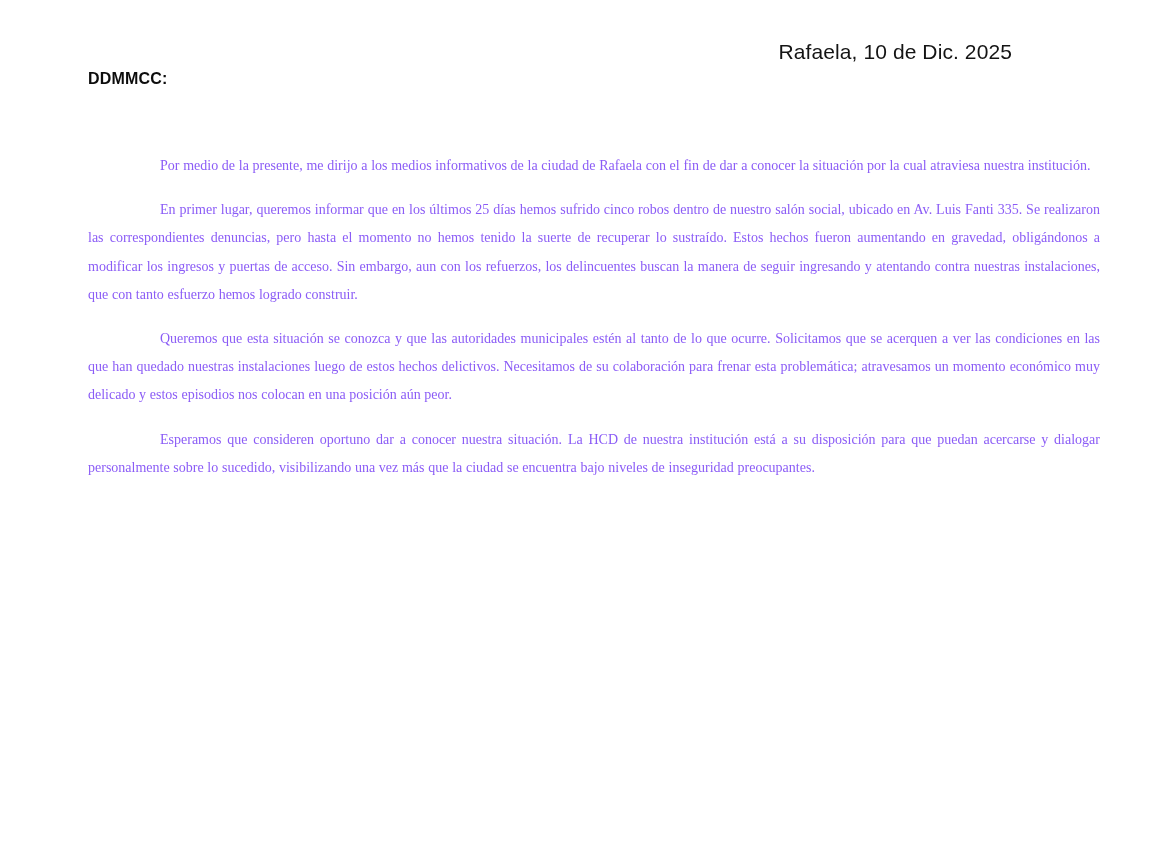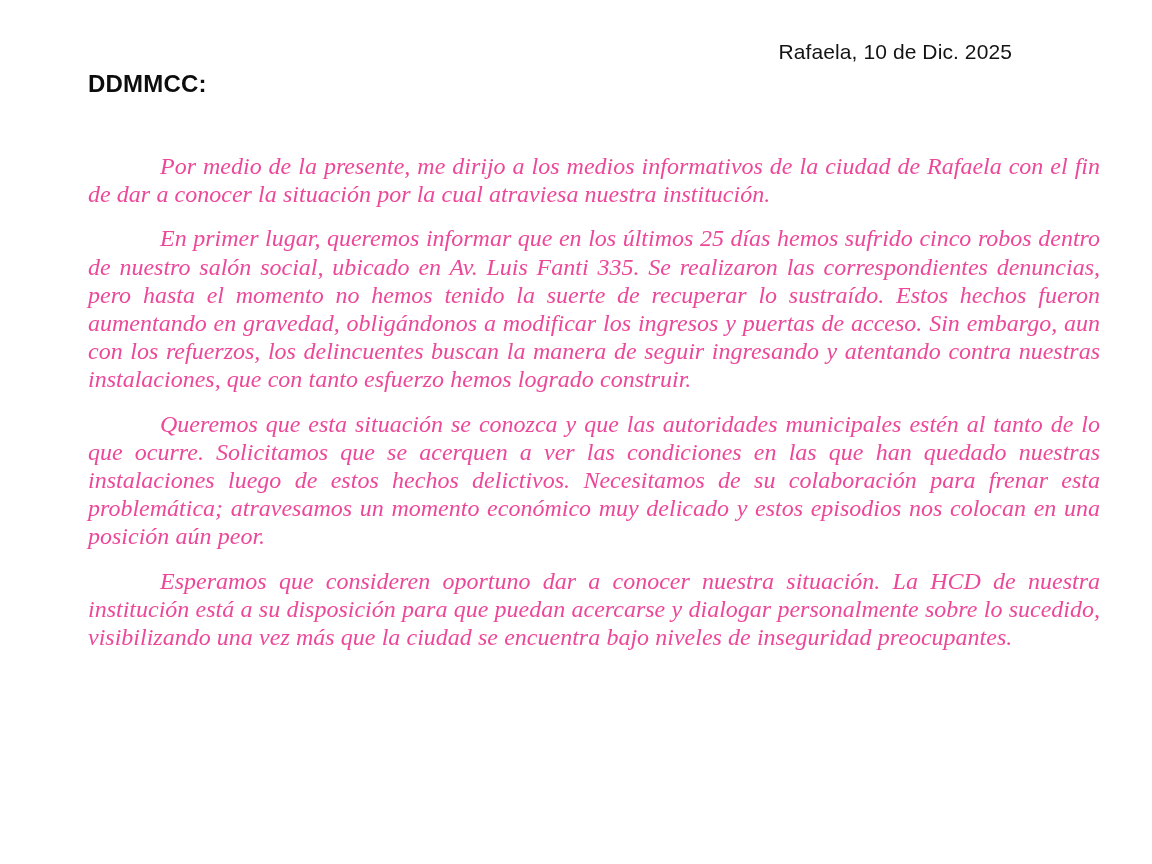--- a/index.html
+++ b/index.html
@@ -40,46 +40,45 @@
     font-weight: 400;
     letter-spacing: 0.1px;
     color: #141414;
     white-space: nowrap;
   }
   .recipient-line {
     position: absolute;
     left: 88px;
     top: 70px;
     font-family: "Liberation Sans", "DejaVu Sans", sans-serif;
-    font-size: 24px;
+    font-size: 16px;
     font-weight: 700;
     letter-spacing: 0.2px;
     color: #0d0d0d;
     white-space: nowrap;
   }
 
   
   .body-zone {
     position: absolute;
     left: 88px;
     top: 152px;
     width: 1012px;
   }
   .para {
     margin: 0 0 16px 0;
     text-indent: 72px;
     text-align: justify;
     text-justify: inter-word;
     font-family: "Liberation Serif", "DejaVu Serif", serif;
-    font-size: 24px;
+    font-size: 14px;
     line-height: 28.2px;
-    color: #ec4899;
+    color: #8b5cf6;
     hyphens: none;
     word-spacing: 0.2px;
-    font-style: italic;
   }
   .para:last-child {
     margin-bottom: 12px;
   }
 </style>
 </head>
 <body>
 
 <div id="page">
 

